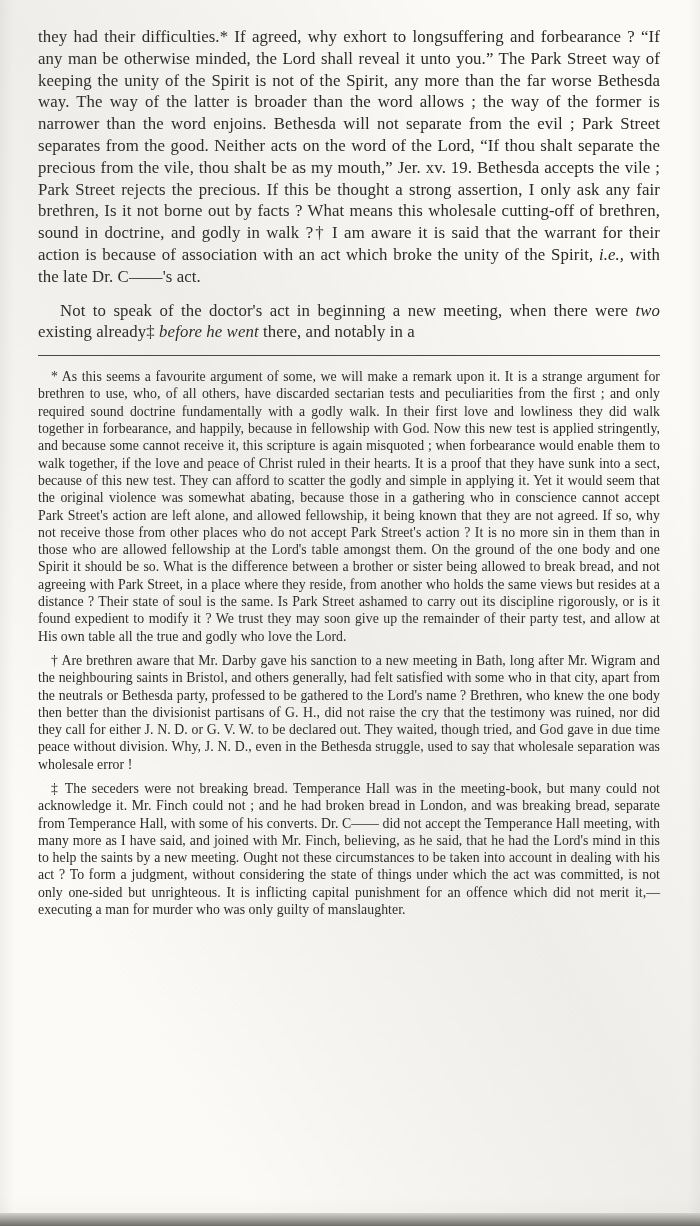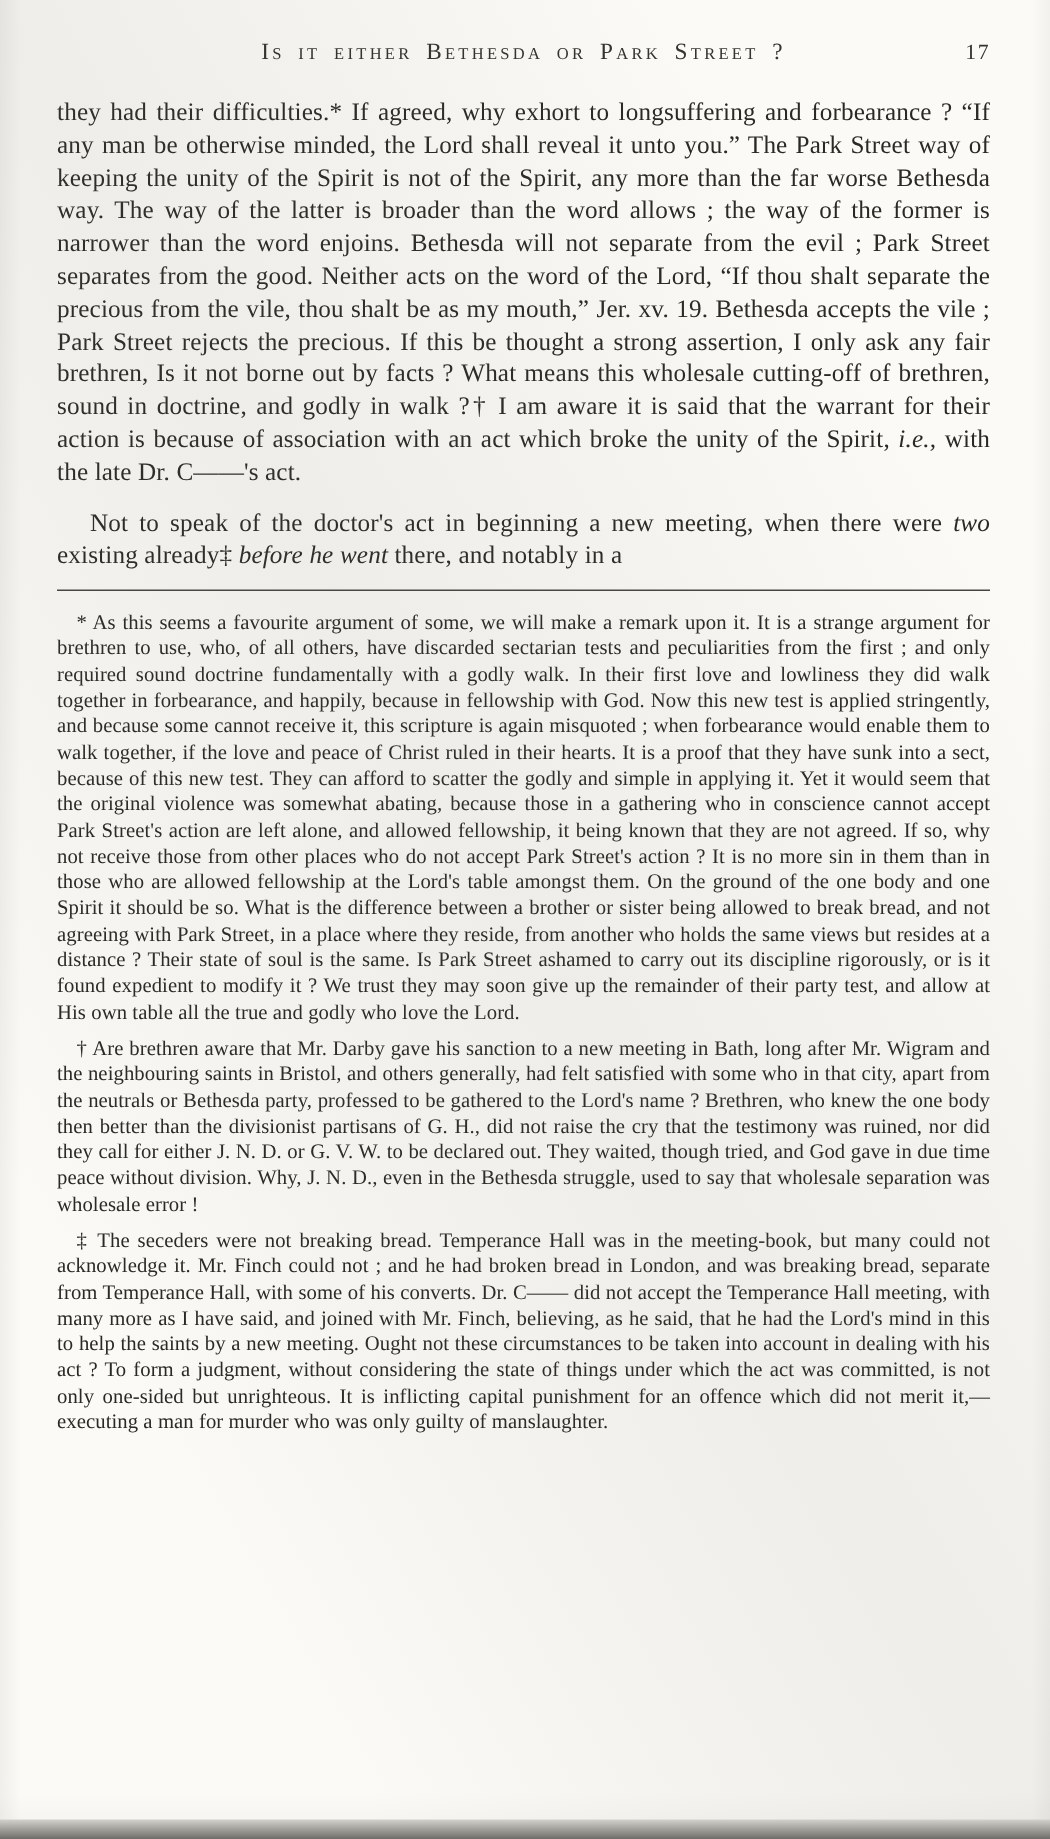--- a/index.html
+++ b/index.html
@@ -78,24 +78,20 @@
     height: 13px;
     background: linear-gradient(180deg, #d3d1cc 0%, #a7a5a0 45%, #6f6d69 100%);
   }
 </style>
 </head>
 <body>
 
 <div class="page">
   <div class="watermark"></div>
 
-  <header class="running-head">
-    <span class="running-title">Is it either Bethesda or Park Street ?</span>
-    <span class="page-number">17</span>
-  </header>
 
   <main class="body-text" id="body">
       <p class="para"><span>they had their difficulties.*  If agreed, why exhort to longsuffering and forbearance ?  “If any man be otherwise minded, the Lord shall reveal it unto you.”  The Park Street way of keeping the unity of the Spirit is not of the Spirit, any more than the far worse Bethesda way.  The way of the latter is broader than the word allows ; the way of the former is narrower than the word enjoins.  Bethesda will not separate from the evil ; Park Street separates from the good.  Neither acts on the word of the Lord, “If thou shalt separate the precious from the vile, thou shalt be as my mouth,” Jer. xv. 19.  Bethesda accepts the vile ; Park Street rejects the precious.  If this be thought a strong assertion, I only ask any fair brethren, Is it not borne out by facts ?  What means this wholesale cutting-off of brethren, sound in doctrine, and godly in walk ?†  I am aware it is said that the warrant for their action is because of association with an act which broke the unity of the Spirit, </span><span class="it">i.e.,</span><span> with the late Dr. C——'s act.</span></p>
       <p class="para indent"><span>Not to speak of the doctor's act in beginning a new meeting, when there were </span><span class="it">two</span><span> existing already‡ </span><span class="it">before he went</span><span> there, and notably in a</span></p>
     </main>
 
   <hr class="fn-rule">
 
   <section class="footnotes" id="footnotes">
       <p class="footnote"><span>* As this seems a favourite argument of some, we will make a remark upon it.  It is a strange argument for brethren to use, who, of all others, have discarded sectarian tests and peculiarities from the first ; and only required sound doctrine fundamentally with a godly walk.  In their first love and lowliness they did walk together in forbearance, and happily, because in fellowship with God.  Now this new test is applied stringently, and because some cannot receive it, this scripture is again misquoted ; when forbearance would enable them to walk together, if the love and peace of Christ ruled in their hearts.  It is a proof that they have sunk into a sect, because of this new test.  They can afford to scatter the godly and simple in applying it.  Yet it would seem that the original violence was somewhat abating, because those in a gathering who in conscience cannot accept Park Street's action are left alone, and allowed fellowship, it being known that they are not agreed.  If so, why not receive those from other places who do not accept Park Street's action ?  It is no more sin in them than in those who are allowed fellowship at the Lord's table amongst them.  On the ground of the one body and one Spirit it should be so.  What is the difference between a brother or sister being allowed to break bread, and not agreeing with Park Street, in a place where they reside, from another who holds the same views but resides at a distance ?  Their state of soul is the same.  Is Park Street ashamed to carry out its discipline rigorously, or is it found expedient to modify it ?  We trust they may soon give up the remainder of their party test, and allow at His own table all the true and godly who love the Lord.</span></p>

